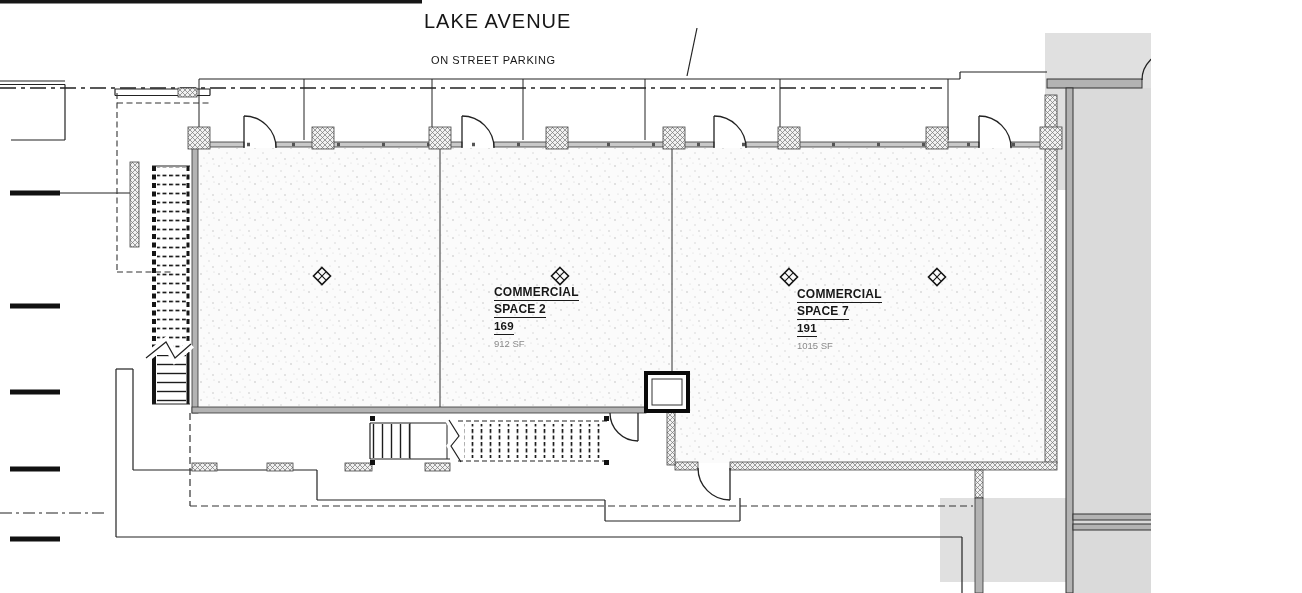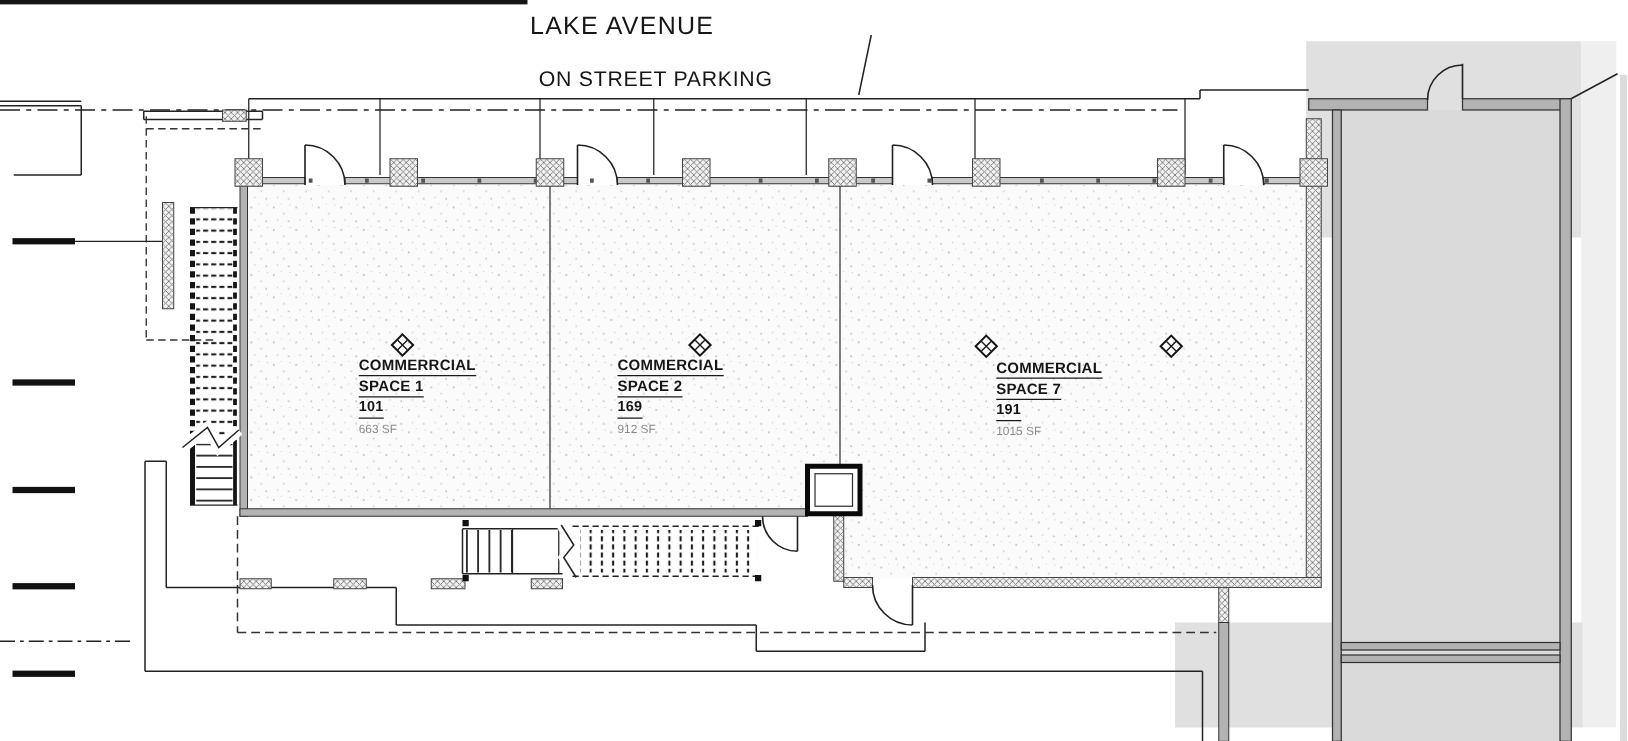--- a/index.html
+++ b/index.html
@@ -1,23 +1,23 @@
 <!DOCTYPE html>
 <html><head>
 <meta charset="utf-8">
 <style>
   html,body{margin:0;padding:0;background:#ffffff;}
   #stage{
-    position:relative;width:1302px;height:593px;background:#ffffff;overflow:hidden;
+    position:relative;width:1151px;height:593px;background:#ffffff;overflow:hidden;
     font-family:"Liberation Sans", sans-serif;color:#1a1a1a;
   }
   #stage svg{position:absolute;left:0;top:0;}
   .t{position:absolute;white-space:nowrap;color:#161616;}
   .title{left:424px;top:10px;font-size:20px;letter-spacing:1px;}
-  .sub{left:431px;top:54px;font-size:17px;letter-spacing:0.6px;}
+  .sub{left:431px;top:54px;font-size:11px;letter-spacing:0.6px;}
   .label{position:absolute;line-height:14px;}
   .label .ln{display:table;font-size:12px;font-weight:bold;letter-spacing:0.2px;
     border-bottom:1.6px solid #1a1a1a;padding-bottom:0.5px;margin-bottom:1.5px;color:#161616;}
   .label .num{font-size:11.5px;font-weight:600;}
   .label .area{display:table;font-size:9.5px;font-weight:400;color:#8a8a8a;margin-top:2px;border:none;}
 </style>
 </head>
 <body>
 
 <div id="stage">
@@ -266,26 +266,20 @@
     <g>
       <path d="M937,268.5 L945.5,277 L937,285.5 L928.5,277 Z"></path>
       <path d="M933.2,273.2 L940.8,280.8 M933.2,280.8 L940.8,273.2" stroke-width="1.1"></path>
     </g>
   </g>
 </svg>
 
 <div class="t title">LAKE AVENUE</div>
 <div class="t sub">ON STREET PARKING</div>
 
-<div class="label" style="left:287px;top:285px">
-  <div class="ln">COMMERRCIAL</div>
-  <div class="ln">SPACE 1</div>
-  <div class="ln num">101</div>
-  <div class="area">663 SF</div>
-</div>
 
 <div class="label" style="left:494px;top:285px">
   <div class="ln">COMMERCIAL</div>
   <div class="ln">SPACE 2</div>
   <div class="ln num">169</div>
   <div class="area">912 SF</div>
 </div>
 
 <div class="label" style="left:797px;top:287px">
   <div class="ln">COMMERCIAL</div>

